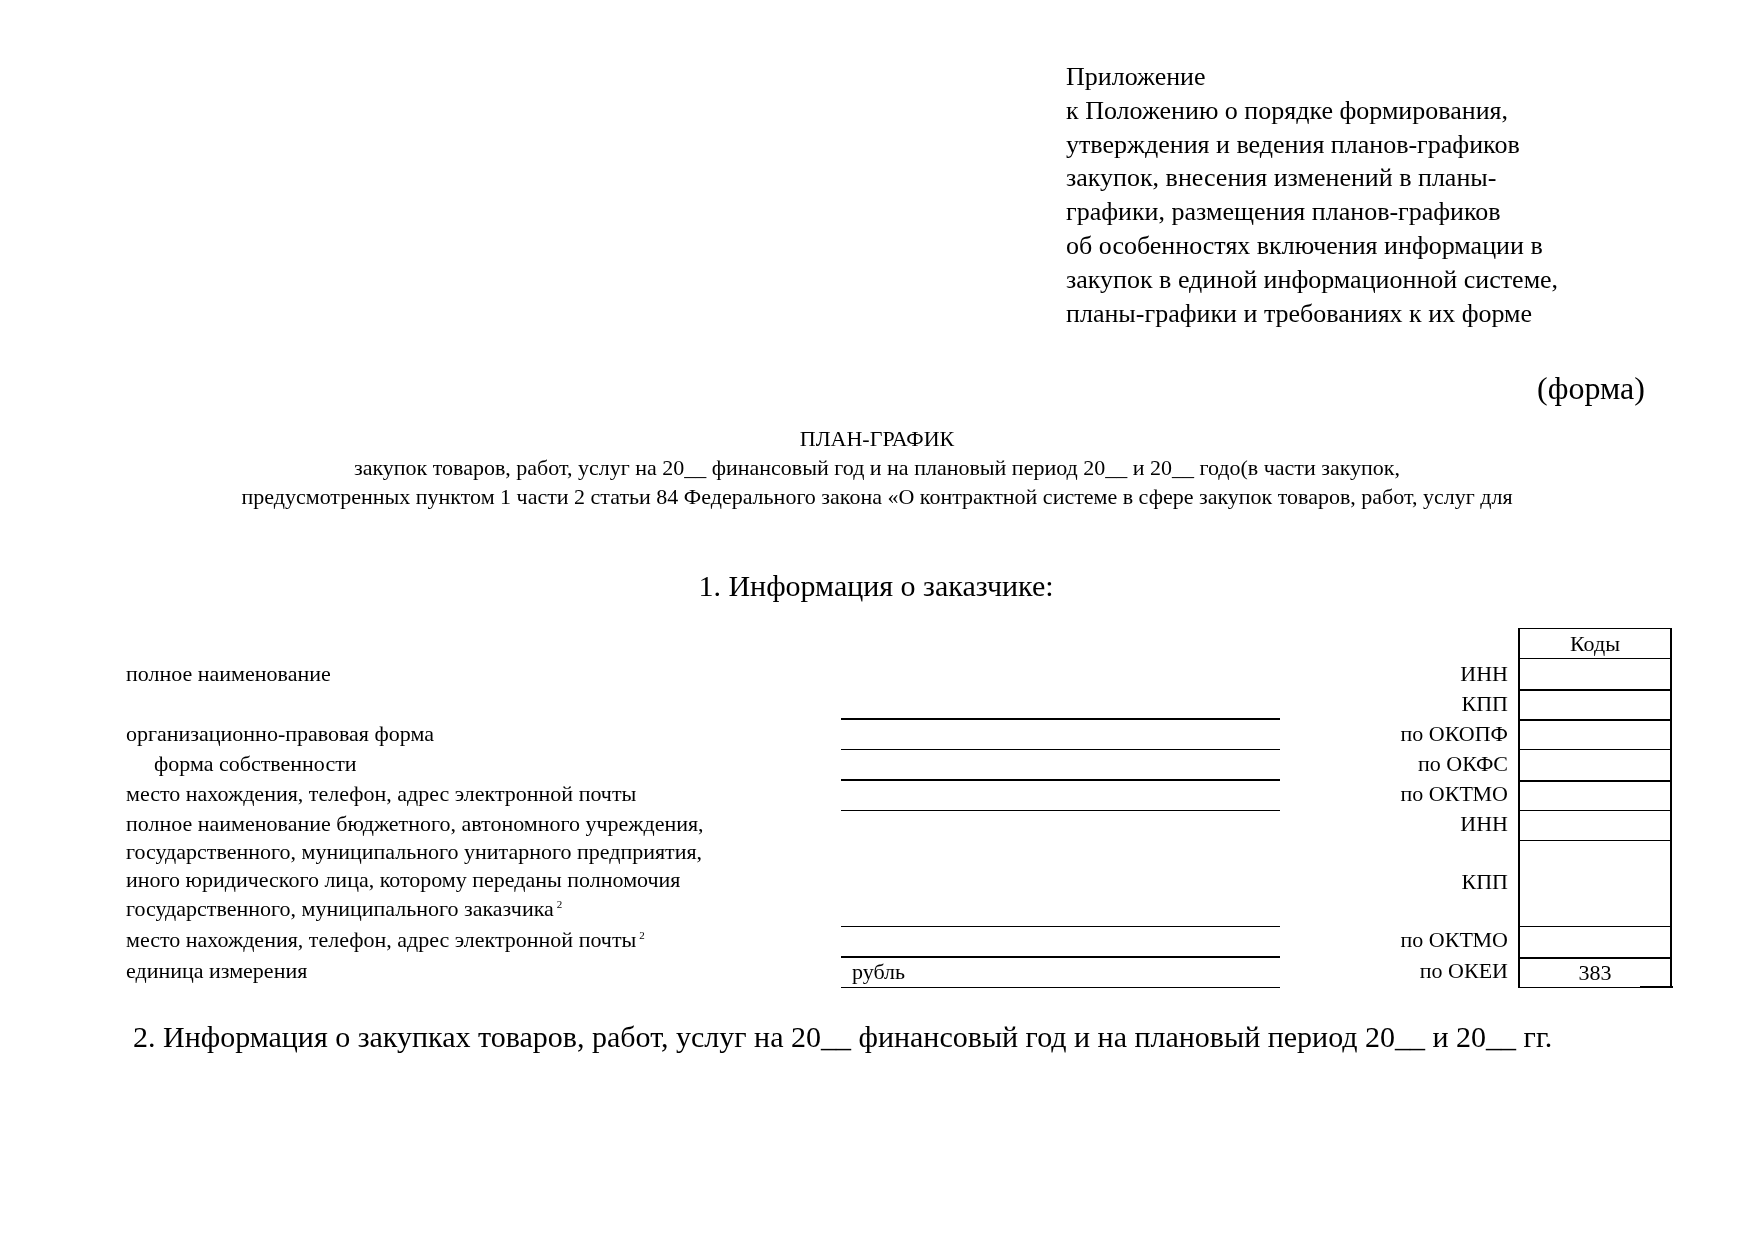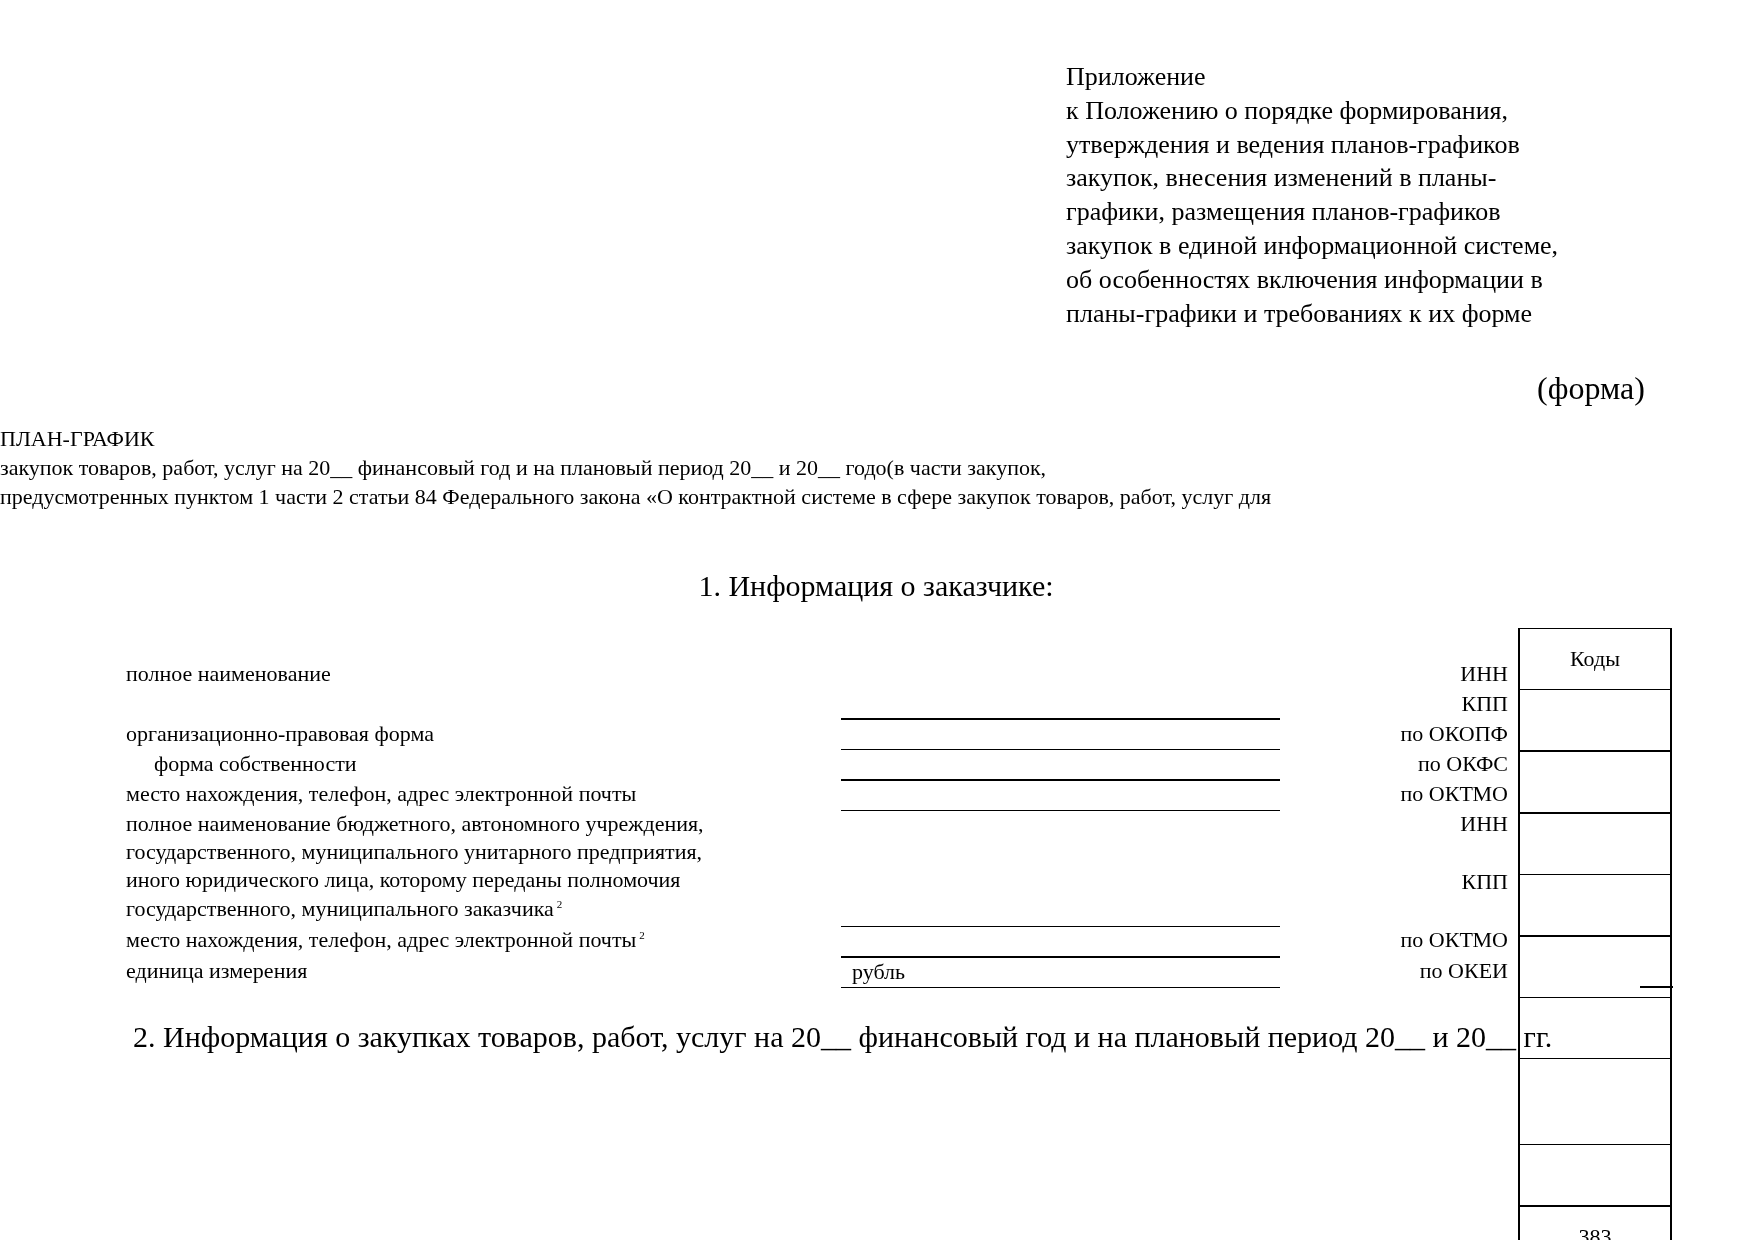--- a/index.html
+++ b/index.html
@@ -8,59 +8,59 @@
     font-family: "Liberation Serif", "DejaVu Serif", serif; color: #000000;
   }
   .abs { position: absolute; }
   .appendix {
     left: 1066px; top: 60px; width: 640px;
     font-size: 26px; line-height: 33.8px;
   }
   .appendix div { white-space: nowrap; }
   .forma { left: 1537px; top: 372px; font-size: 32px; line-height: 32px; white-space: nowrap; }
   .title-block {
-    left: 0; width: 1754px; top: 424px; text-align: left;
+    left: 0; width: 1754px; top: 424px; text-align: center;
     font-size: 22px; line-height: 29px;
   }
   .title-block div { white-space: nowrap; }
   .title-main { font-size: 22px; }
   .sup { font-size: 13px; vertical-align: super; line-height: 0; }
   .sec1 { left: 0; width: 1754px; top: 568px; text-align: center; font-size: 30px; line-height: 36px; white-space: nowrap; padding-left: 29px; }
   .sec1 span { margin-left: -60px; }
   .lbl { left: 126px; font-size: 22px; line-height: 28px; white-space: nowrap; }
   .sup2 { font-size: 11px; vertical-align: super; line-height: 0; margin-left: 3px; }
   .uline { left: 841px; width: 439px; height: 0; border-top: 1.5px solid #000; }
   .uline.thick { border-top-width: 2.5px; }
   .uval { left: 852px; font-size: 22px; line-height: 28px; }
   .code-label { right: 246px; font-size: 22px; line-height: 28px; text-align: right; white-space: nowrap; }
   .codes-table {
     left: 1518px; top: 628px; width: 154px;
     border-collapse: collapse; font-size: 22px;
   }
   .codes-table td {
     border-left: 2px solid #000; border-right: 2.5px solid #000;
-    border-top: 1.5px solid #000; padding: 16px; text-align: center;
+    border-top: 1.5px solid #000; padding: 0; text-align: center;
     height: 28px; line-height: 28px;
   }
   .codes-table tr.thick-top td { border-top-width: 2.5px; }
   .codes-table tr.last td { border-bottom: 1.5px solid #000; }
   .okei-tail { left: 1640px; top: 986px; width: 33px; height: 0; border-top: 2.5px solid #000; }
   .sec2 { left: 133px; top: 1018px; font-size: 30px; line-height: 38px; white-space: nowrap; }
 </style>
 </head>
 <body>
 
 <div class="abs appendix">
   <div>Приложение</div>
   <div>к Положению о порядке формирования,</div>
   <div>утверждения и ведения планов-графиков</div>
   <div>закупок, внесения изменений в планы-</div>
   <div>графики, размещения планов-графиков</div>
+  <div>об особенностях включения информации в</div>
   <div>закупок в единой информационной системе,</div>
-  <div>об особенностях включения информации в</div>
   <div>планы-графики и требованиях к их форме</div>
 </div>
 
 <div class="abs forma">(форма)</div>
 
 <div class="abs title-block">
   <div class="title-main">ПЛАН-ГРАФИК</div>
   <div>закупок товаров, работ, услуг на 20__ финансовый год и на плановый период 20__ и 20__ годо(в части закупок,</div>
   <div>предусмотренных пунктом 1 части 2 статьи 84 Федерального закона «О контрактной системе в сфере закупок товаров, работ, услуг для</div>
 </div>

